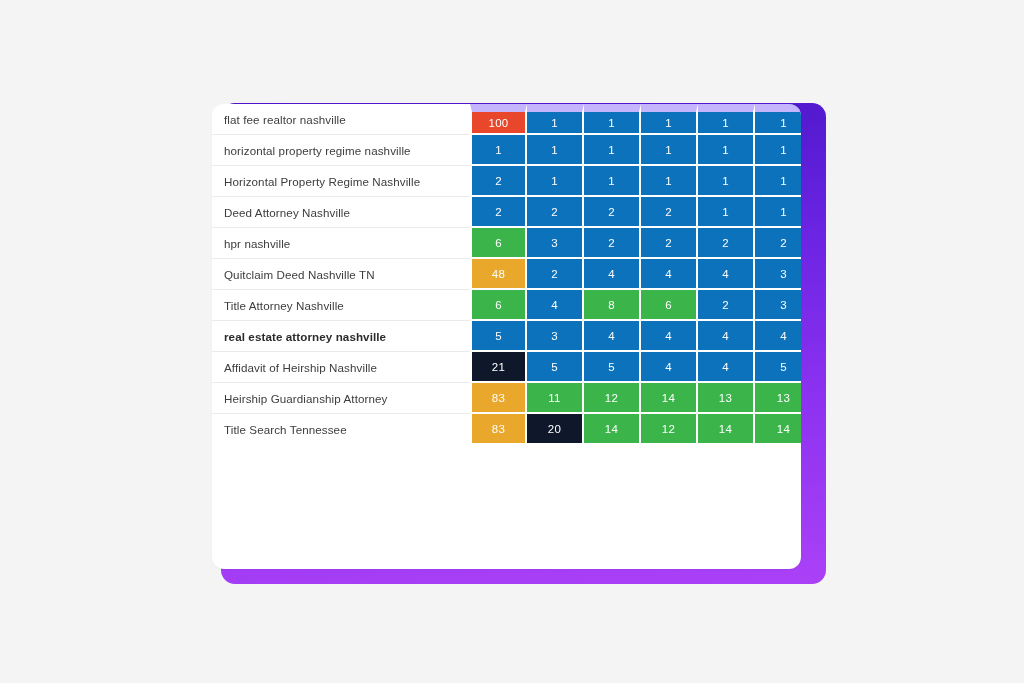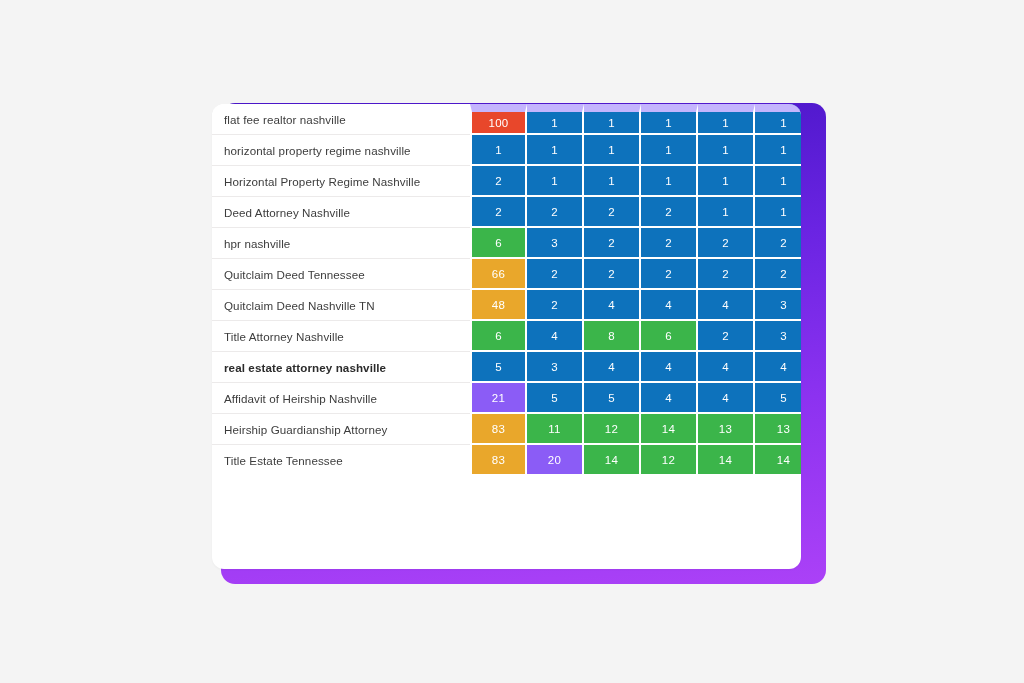--- a/index.html
+++ b/index.html
@@ -88,21 +88,21 @@
     box-sizing: border-box;
   }
   td.val.first-val { border-left: 2px solid #ffffff; }
   td.val.last-val  { border-right: 0; }
   tr:first-child td.val { border-top: 8px solid #c4b5fd; }
   tr:last-child  td.val { border-bottom: 2px solid #ffffff; }
 
   
   .b-blue   { background: #0d72bc; }
   .b-green  { background: #3bb54a; }
-  .b-lime   { background: #8b5cf6; }
+  .b-lime   { background: #0f172a; }
   .b-amber  { background: #e9a72b; }
   .b-red    { background: #e8472b; }
 </style>
 </head>
 <body>
 
 <div id="stage">
 
   <div id="purple-card"></div>
 
@@ -142,29 +142,20 @@
             <td class="val b-blue">2</td>
             <td class="val b-blue">2</td>
             <td class="val b-blue">2</td>
             <td class="val b-blue">1</td>
             <td class="val b-blue last-val">1</td>
           </tr>
           <tr>
             <td class="kw">hpr nashville</td>
             <td class="val b-green first-val">6</td>
             <td class="val b-blue">3</td>
-            <td class="val b-blue">2</td>
-            <td class="val b-blue">2</td>
-            <td class="val b-blue">2</td>
-            <td class="val b-blue last-val">2</td>
-          </tr>
-          <tr>
-            <td class="kw">Quitclaim Deed Tennessee</td>
-            <td class="val b-amber first-val">66</td>
-            <td class="val b-blue">2</td>
             <td class="val b-blue">2</td>
             <td class="val b-blue">2</td>
             <td class="val b-blue">2</td>
             <td class="val b-blue last-val">2</td>
           </tr>
           <tr>
             <td class="kw">Quitclaim Deed Nashville TN</td>
             <td class="val b-amber first-val">48</td>
             <td class="val b-blue">2</td>
             <td class="val b-blue">4</td>
@@ -202,21 +193,21 @@
           <tr>
             <td class="kw">Heirship Guardianship Attorney</td>
             <td class="val b-amber first-val">83</td>
             <td class="val b-green">11</td>
             <td class="val b-green">12</td>
             <td class="val b-green">14</td>
             <td class="val b-green">13</td>
             <td class="val b-green last-val">13</td>
           </tr>
           <tr>
-            <td class="kw">Title Estate Tennessee</td>
+            <td class="kw">Title Search Tennessee</td>
             <td class="val b-amber first-val">83</td>
             <td class="val b-lime">20</td>
             <td class="val b-green">14</td>
             <td class="val b-green">12</td>
             <td class="val b-green">14</td>
             <td class="val b-green last-val">14</td>
           </tr>
         </tbody>
     </table>
   </div>

